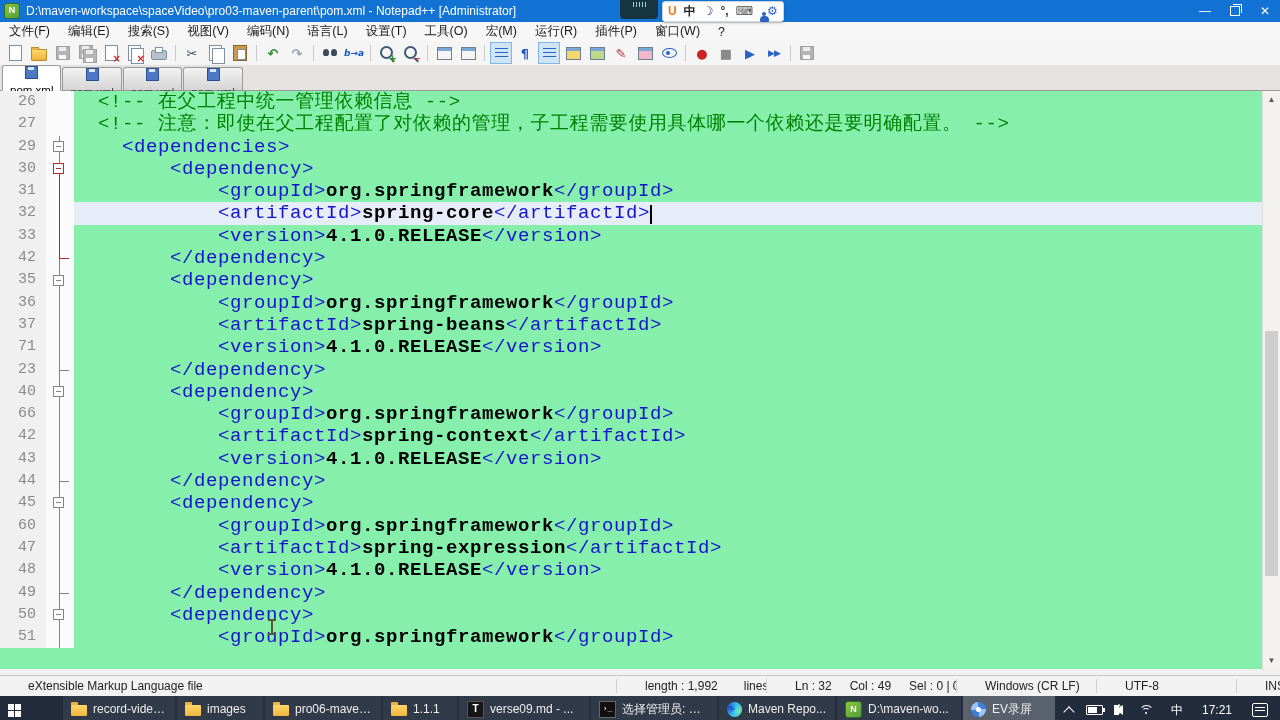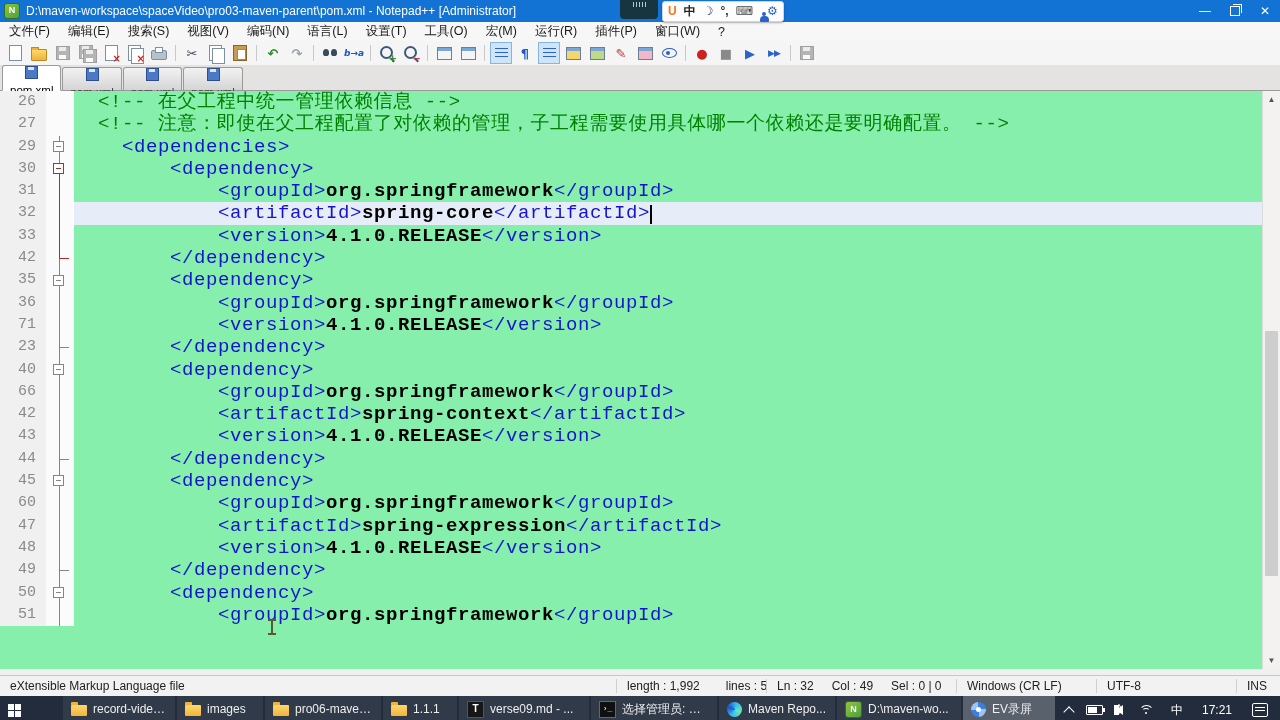--- a/index.html
+++ b/index.html
@@ -111,21 +111,21 @@
   .vscroll{flex:0 0 17px;background:#f3f2f1;border-left:1px solid #dcdcdc;position:relative;}
   .sb-arrow{position:absolute;left:0;width:17px;height:17px;color:#555;font-size:8px;
     display:flex;align-items:center;justify-content:center;}
   .sb-up{top:0;} .sb-down{bottom:0;}
   .sb-thumb{position:absolute;left:2px;width:13px;background:#cdcdcd;border-radius:1px;}
 
   
   .statusfill{flex:0 0 6px;background:#f0f0f0;}
   .statusbar{flex:0 0 20px;background:#f2f2f2;border-top:1px solid #c8c8c8;display:flex;
     align-items:center;font-size:12px;color:#222;}
-  .st-sec{height:14px;display:flex;align-items:center;padding-left:10px;border-left:1px solid #cfcfcf;
+  .st-sec{height:14px;display:flex;align-items:center;padding-left:28px;border-left:1px solid #cfcfcf;
     box-sizing:border-box;white-space:nowrap;overflow:hidden;gap:26px;}
   .st-doctype{flex:1;border-left:none;}
   .st-lenlines{flex:0 0 150px;} .st-pos{flex:0 0 190px;gap:18px;}
   .st-eol{flex:0 0 140px;} .st-enc{flex:0 0 140px;} .st-ins{flex:0 0 44px;}
 
   
   .taskbar{flex:0 0 28px;background:#222c3c;display:flex;align-items:stretch;color:#eee;font-size:12px;}
   .tb-start{width:46px;display:flex;align-items:center;justify-content:center;}
   .win-logo{width:13px;height:13px;display:grid;grid-template-columns:6px 6px;grid-template-rows:6px 6px;gap:1px;}
   .win-logo i{background:#fff;display:block;}
@@ -433,20 +433,28 @@
         </div>
         <div class="eline">
           <div class="lnum">36</div>
           <div class="fold">
             <i class="fv t" style="background: rgb(132, 132, 132);"></i>
             <i class="fv b" style="background: rgb(132, 132, 132);"></i>
           </div>
           <div class="ctext"><span class="seg-t">            &lt;groupId&gt;</span><span class="seg-b">org.springframework</span><span class="seg-t">&lt;/groupId&gt;</span></div>
         </div>
         <div class="eline">
+          <div class="lnum">37</div>
+          <div class="fold">
+            <i class="fv t" style="background: rgb(132, 132, 132);"></i>
+            <i class="fv b" style="background: rgb(132, 132, 132);"></i>
+          </div>
+          <div class="ctext"><span class="seg-t">            &lt;artifactId&gt;</span><span class="seg-b">spring-beans</span><span class="seg-t">&lt;/artifactId&gt;</span></div>
+        </div>
+        <div class="eline">
           <div class="lnum">71</div>
           <div class="fold">
             <i class="fv t" style="background: rgb(132, 132, 132);"></i>
             <i class="fv b" style="background: rgb(132, 132, 132);"></i>
           </div>
           <div class="ctext"><span class="seg-t">            &lt;version&gt;</span><span class="seg-b">4.1.0.RELEASE</span><span class="seg-t">&lt;/version&gt;</span></div>
         </div>
         <div class="eline">
           <div class="lnum">23</div>
           <div class="fold">

